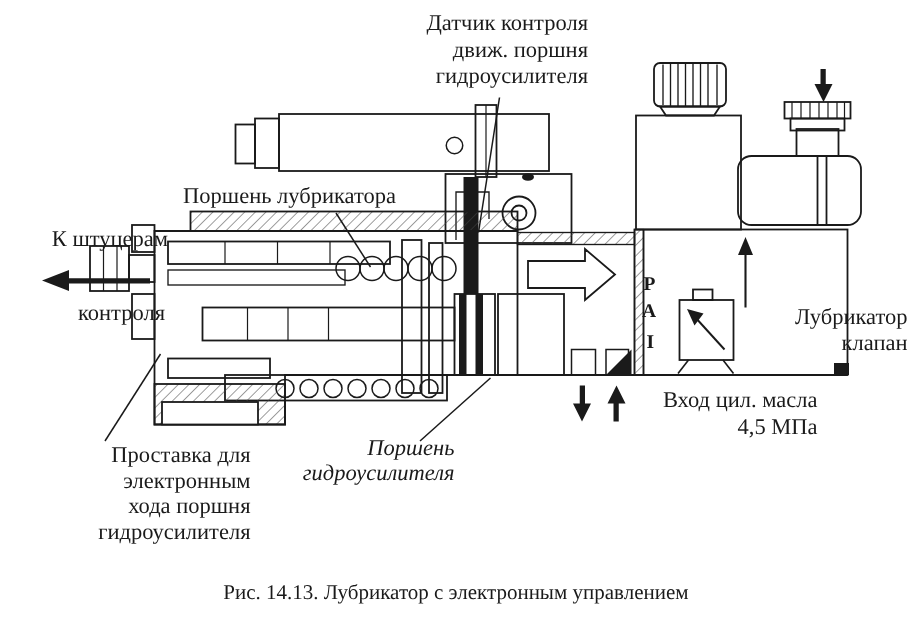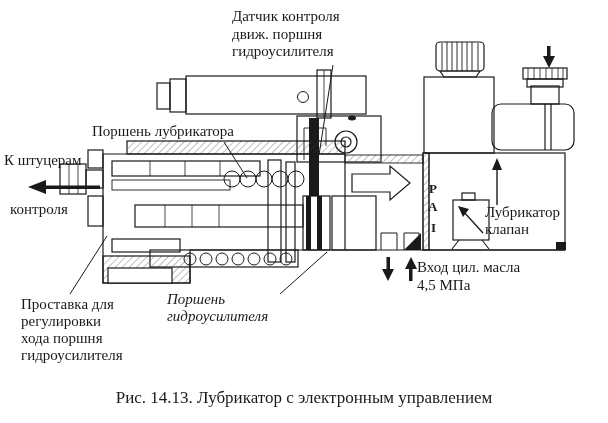--- a/index.html
+++ b/index.html
@@ -1,31 +1,31 @@
 <!DOCTYPE html>
 <html><head>
 <meta charset="utf-8">
 <style>
   html,body{margin:0;padding:0;background:#fff;}
   #stage{
     position:relative;width:608px;height:423px;background:#fff;overflow:hidden;
     font-family:"Liberation Serif","DejaVu Serif",serif;color:#1a1a1a;
   }
   .lbl{
-    position:absolute;white-space:pre-line;text-align:left;
+    position:absolute;white-space:pre-line;text-align:right;
     font-size:15px;line-height:17px;color:#1a1a1a;
   }
   .lbl.single{white-space:nowrap;}
   .port{
     position:absolute;font-size:13px;font-weight:bold;line-height:13px;
     font-family:"Liberation Serif","DejaVu Serif",serif;
   }
   #caption{
     position:absolute;left:0;top:388px;width:608px;text-align:center;
-    font-size:17px;color:#1a1a1a;
+    font-size:14px;color:#1a1a1a;
   }
   svg{position:absolute;left:0;top:0;}
 </style>
 </head>
 <body>
 
 <div id="stage">
 
   <svg width="608" height="423" viewBox="0 0 608 423">
     <defs>
@@ -205,21 +205,21 @@
 гидроусилителя</div>
 
 
   <div class="lbl single" style="left:92px;top:123px;width:172px;">Поршень лубрикатора</div>
 
   <div class="lbl single" style="left:4px;top:152px;width:108px;">К штуцерам</div>
 
   <div class="lbl single" style="left:10px;top:201px;width:100px;">контроля</div>
 
   <div class="lbl" style="left:21px;top:296px;width:146px;">Проставка для
-регулировки
+электронным
 хода поршня
 гидроусилителя</div>
 
   <div class="lbl" style="left:167px;top:291px;width:136px;font-style:italic;">Поршень
 гидроусилителя</div>
 
 
   <div class="lbl" style="left:417px;top:259px;width:128px;line-height:17.5px;">Вход цил. масла
 4,5 МПа</div>
 

